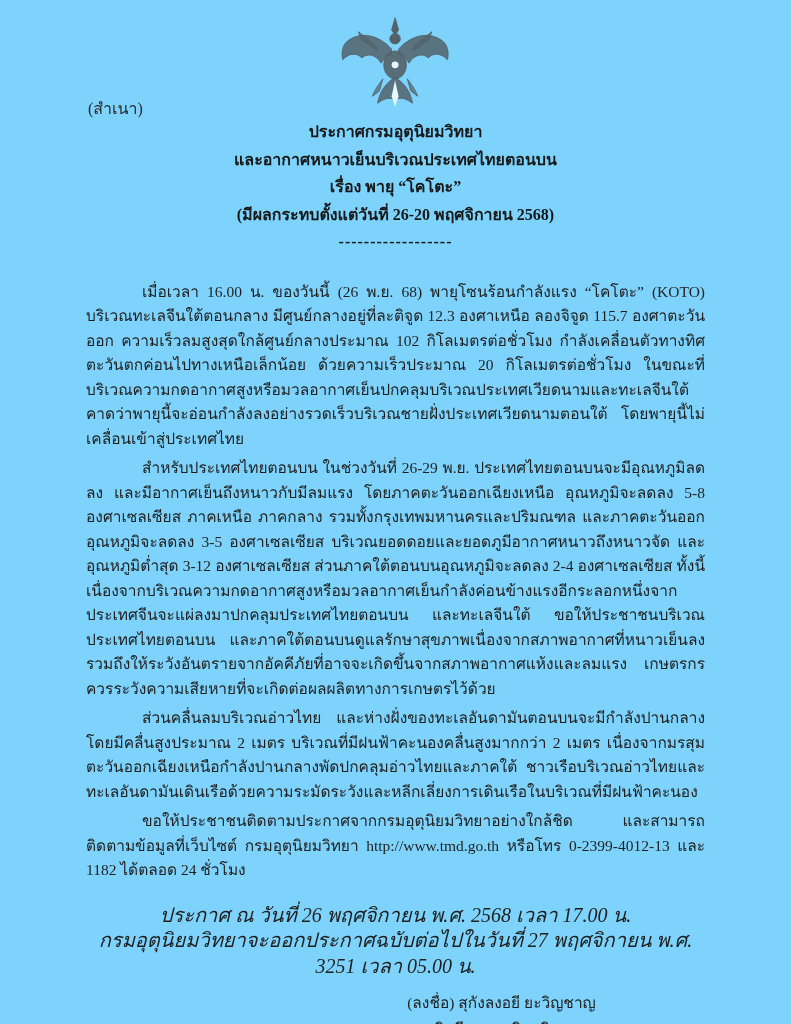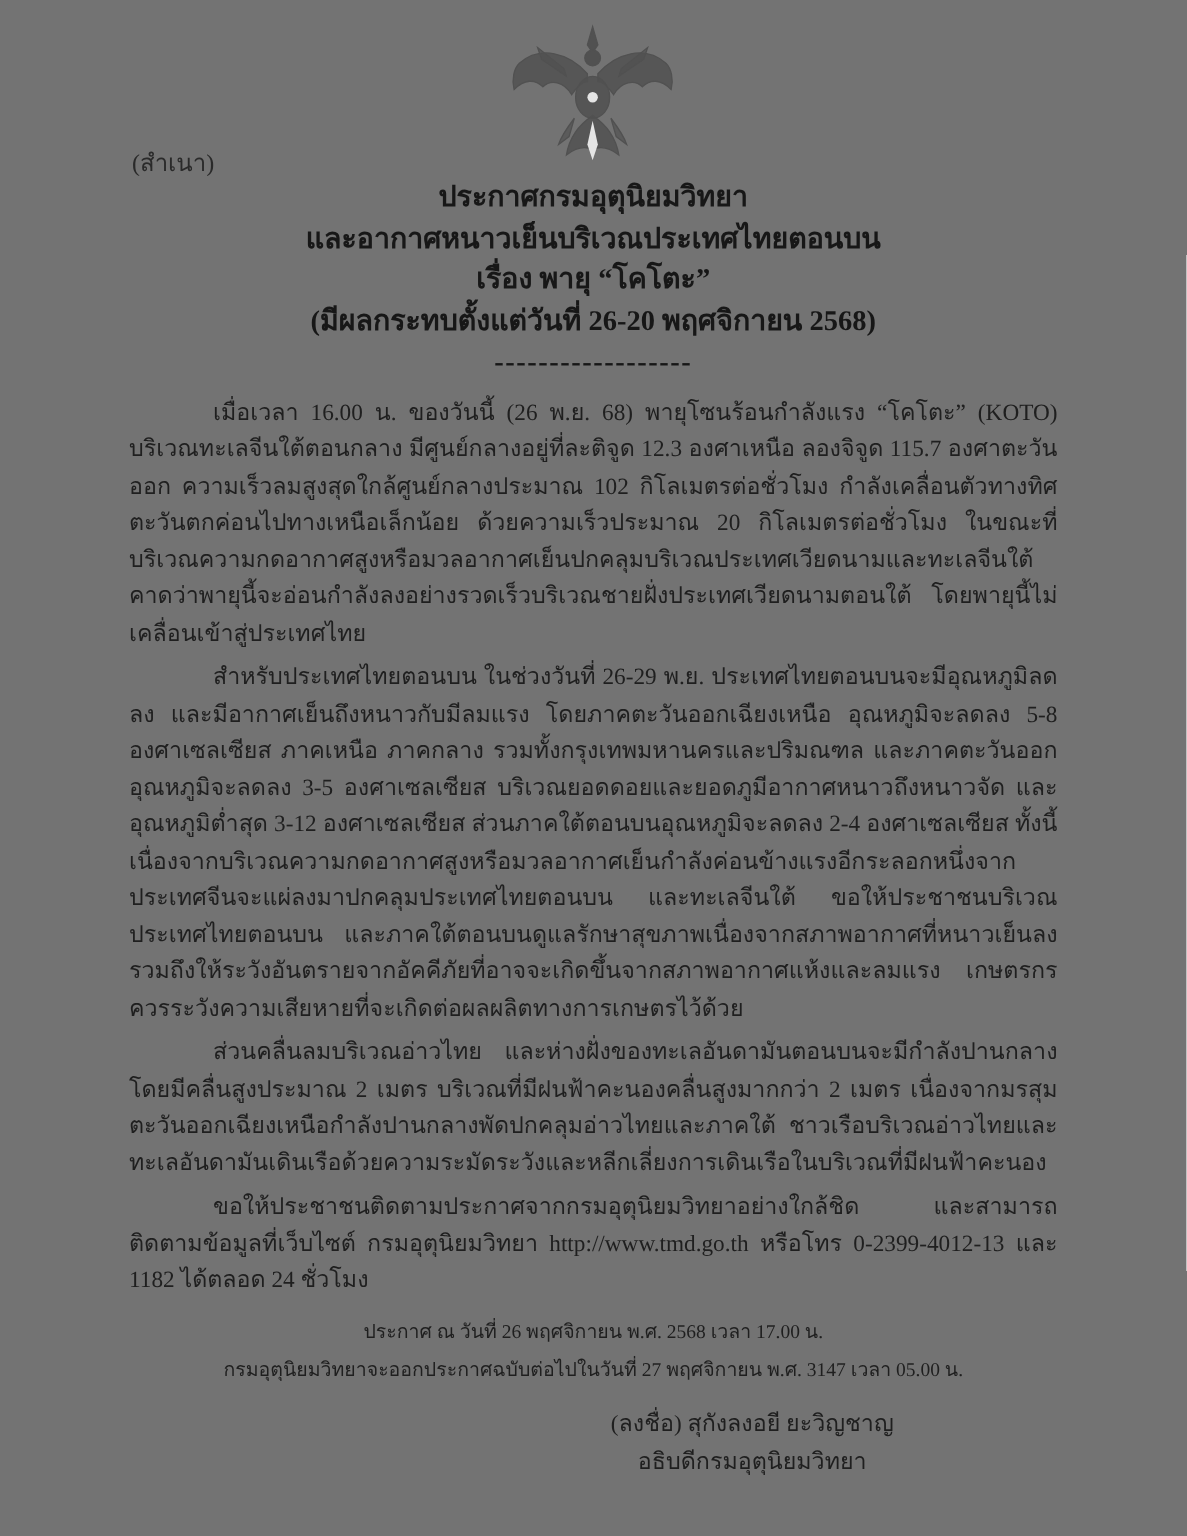--- a/index.html
+++ b/index.html
@@ -1,44 +1,44 @@
 <!DOCTYPE html>
 <html lang="th"><head>
 <meta charset="utf-8">
 <style>
   html,body{margin:0;padding:0;background:#ffffff;}
   .page{
     position:relative;
     width:791px;height:1024px;
     margin:0 auto;
-    background:#737373;
+    background:#7dd3fc;
     overflow:hidden;
     font-family:"Liberation Serif","DejaVu Serif",serif;
     color:#1f1f1f;
     box-sizing:border-box;
     padding:16px 86px 0 86px;
   }
   .copy-label{
     position:absolute;left:88px;top:96px;
     font-size:16px;color:#2a2a2a;
   }
   .emblem-wrap{text-align:center;height:98px;}
   .emblem-wrap svg{height:96px;width:auto;opacity:.82;}
   .title-block{text-align:center;margin-top:4px;font-weight:bold;}
-  .title-block div{font-size:19px;line-height:27.5px;color:#171717;}
+  .title-block div{font-size:16px;line-height:27.5px;color:#171717;}
   .separator{font-weight:bold;letter-spacing:1px;line-height:22px;font-size:15px;color:#222;}
-  .body-text{margin-top:8px;}
+  .body-text{margin-top:24px;}
   .body-text p{
     margin:0 0 5px 0;
     font-size:15.5px;line-height:24.5px;
     text-align:justify;
     text-indent:56px;
   }
   .bold-inline{font-weight:normal;}
-  .issued{line-height:25.5px;font-size:13px;text-align:center;margin-top:8px;}
+  .issued{line-height:25.5px;font-size:20px;text-align:center;margin-top:20px;font-style:italic;}
   .signer{line-height:25.5px;font-size:15.5px;text-align:center;margin-left:212px;margin-top:11px;}
 </style>
 </head>
 <body>
 
 <div class="page">
 
   <div class="copy-label">(สำเนา)</div>
 
   <div class="emblem-wrap">
@@ -80,21 +80,21 @@
 
   <div class="body-text">
     <p>เมื่อเวลา 16.00 น. ของวันนี้ (26 พ.ย. 68) พายุโซนร้อนกำลังแรง “โคโตะ” (KOTO) บริเวณทะเลจีนใต้ตอนกลาง มีศูนย์กลางอยู่ที่ละติจูด 12.3 องศาเหนือ ลองจิจูด 115.7 องศาตะวันออก ความเร็วลมสูงสุดใกล้ศูนย์กลางประมาณ 102 กิโลเมตรต่อชั่วโมง กำลังเคลื่อนตัวทางทิศตะวันตกค่อนไปทางเหนือเล็กน้อย ด้วยความเร็วประมาณ 20 กิโลเมตรต่อชั่วโมง ในขณะที่บริเวณความกดอากาศสูงหรือมวลอากาศเย็นปกคลุมบริเวณประเทศเวียดนามและทะเลจีนใต้ คาดว่าพายุนี้จะอ่อนกำลังลงอย่างรวดเร็วบริเวณชายฝั่งประเทศเวียดนามตอนใต้ โดยพายุนี้ไม่เคลื่อนเข้าสู่ประเทศไทย</p>
     <p><span>สำหรับประเทศไทยตอนบน </span><span class="bold-inline">ในช่วงวันที่ 26-29 พ.ย.</span><span> ประเทศไทยตอนบนจะมีอุณหภูมิลดลง และมีอากาศเย็นถึงหนาวกับมีลมแรง โดยภาคตะวันออกเฉียงเหนือ อุณหภูมิจะลดลง 5-8 องศาเซลเซียส ภาคเหนือ ภาคกลาง รวมทั้งกรุงเทพมหานครและปริมณฑล และภาคตะวันออก อุณหภูมิจะลดลง 3-5 องศาเซลเซียส บริเวณยอดดอยและยอดภูมีอากาศหนาวถึงหนาวจัด และอุณหภูมิต่ำสุด 3-12 องศาเซลเซียส ส่วนภาคใต้ตอนบนอุณหภูมิจะลดลง 2-4 องศาเซลเซียส ทั้งนี้เนื่องจากบริเวณความกดอากาศสูงหรือมวลอากาศเย็นกำลังค่อนข้างแรงอีกระลอกหนึ่งจากประเทศจีนจะแผ่ลงมาปกคลุมประเทศไทยตอนบน และทะเลจีนใต้ ขอให้ประชาชนบริเวณประเทศไทยตอนบน และภาคใต้ตอนบนดูแลรักษาสุขภาพเนื่องจากสภาพอากาศที่หนาวเย็นลง รวมถึงให้ระวังอันตรายจากอัคคีภัยที่อาจจะเกิดขึ้นจากสภาพอากาศแห้งและลมแรง เกษตรกรควรระวังความเสียหายที่จะเกิดต่อผลผลิตทางการเกษตรไว้ด้วย</span></p>
     <p>ส่วนคลื่นลมบริเวณอ่าวไทย และห่างฝั่งของทะเลอันดามันตอนบนจะมีกำลังปานกลาง โดยมีคลื่นสูงประมาณ 2 เมตร บริเวณที่มีฝนฟ้าคะนองคลื่นสูงมากกว่า 2 เมตร เนื่องจากมรสุมตะวันออกเฉียงเหนือกำลังปานกลางพัดปกคลุมอ่าวไทยและภาคใต้ ชาวเรือบริเวณอ่าวไทยและทะเลอันดามันเดินเรือด้วยความระมัดระวังและหลีกเลี่ยงการเดินเรือในบริเวณที่มีฝนฟ้าคะนอง</p>
     <p>ขอให้ประชาชนติดตามประกาศจากกรมอุตุนิยมวิทยาอย่างใกล้ชิด และสามารถติดตามข้อมูลที่เว็บไซต์ กรมอุตุนิยมวิทยา http://www.tmd.go.th หรือโทร 0-2399-4012-13 และ 1182 ได้ตลอด 24 ชั่วโมง</p>
   </div>
 
   <div class="issued">
     <div>ประกาศ ณ วันที่ 26 พฤศจิกายน พ.ศ. 2568 เวลา 17.00 น.</div>
-    <div>กรมอุตุนิยมวิทยาจะออกประกาศฉบับต่อไปในวันที่ 27 พฤศจิกายน พ.ศ. 3147 เวลา 05.00 น.</div>
+    <div>กรมอุตุนิยมวิทยาจะออกประกาศฉบับต่อไปในวันที่ 27 พฤศจิกายน พ.ศ. 3251 เวลา 05.00 น.</div>
   </div>
 
   <div class="signer">
     <div>(ลงชื่อ) สุกังลงอยี ยะวิญชาญ</div>
     <div>อธิบดีกรมอุตุนิยมวิทยา</div>
   </div>
 
 </div>
 
 </body></html>

